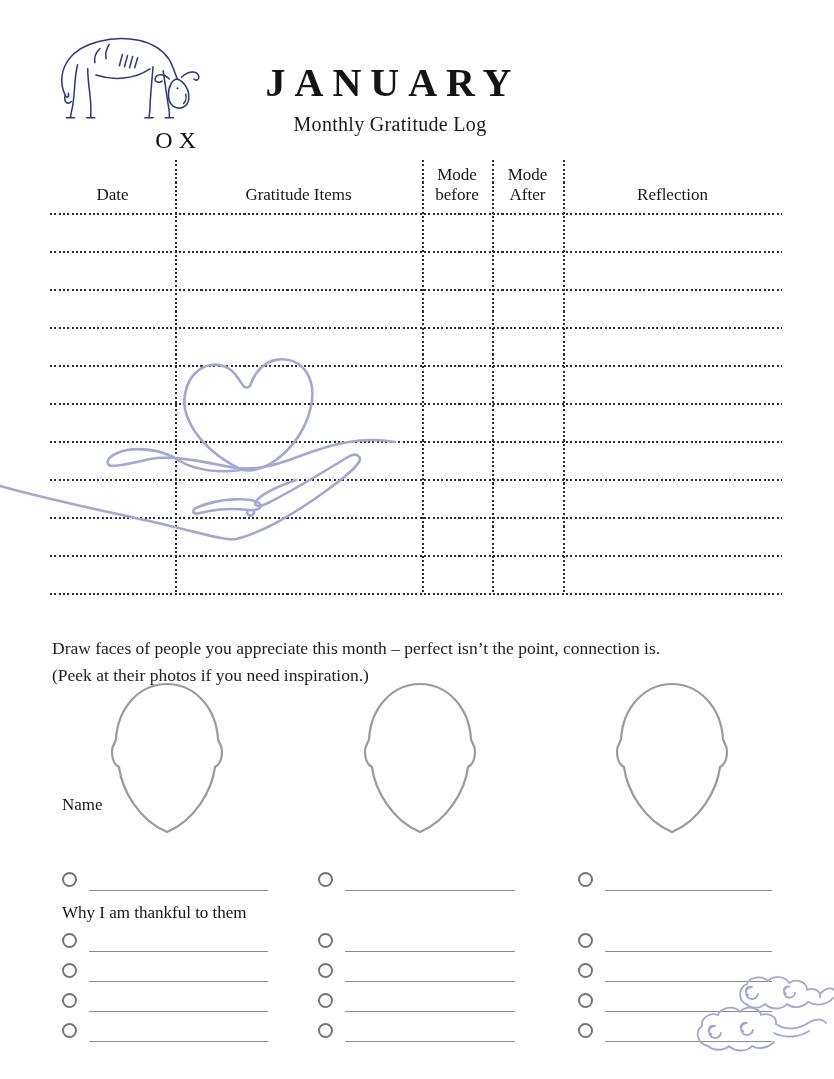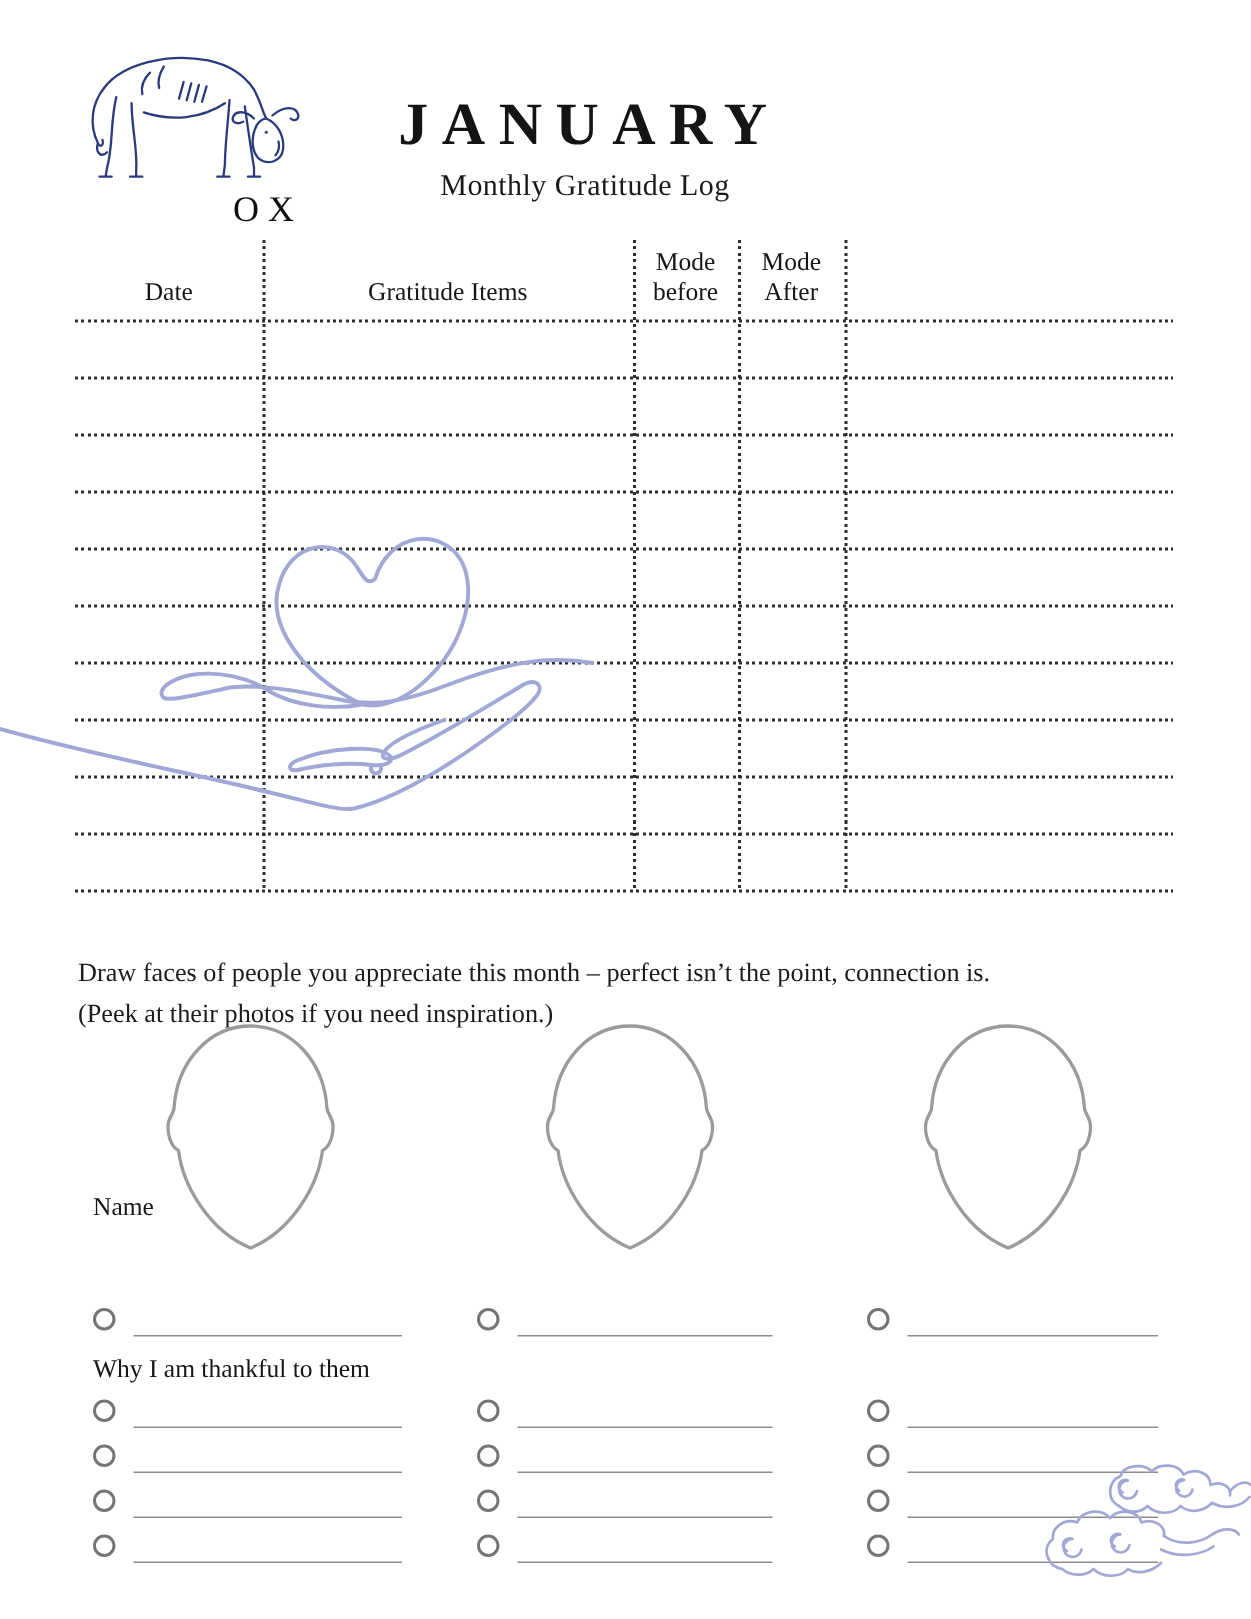--- a/index.html
+++ b/index.html
@@ -82,20 +82,23 @@
       <span>Gratitude Items</span>
       </div>
     <div class="hcell" style="left:372px;width:70px">
       <span>Mode</span>
         <span>before</span>
       </div>
     <div class="hcell" style="left:442px;width:71px">
       <span>Mode</span>
         <span>After</span>
       </div>
+    <div class="hcell" style="left:513px;width:219px">
+      <span>Reflection</span>
+      </div>
 
   <div class="hline" style="top: 53px;"></div>
       <div class="hline" style="top: 91px;"></div>
       <div class="hline" style="top: 129px;"></div>
       <div class="hline" style="top: 167px;"></div>
       <div class="hline" style="top: 205px;"></div>
       <div class="hline" style="top: 243px;"></div>
       <div class="hline" style="top: 281px;"></div>
       <div class="hline" style="top: 319px;"></div>
       <div class="hline" style="top: 357px;"></div>

